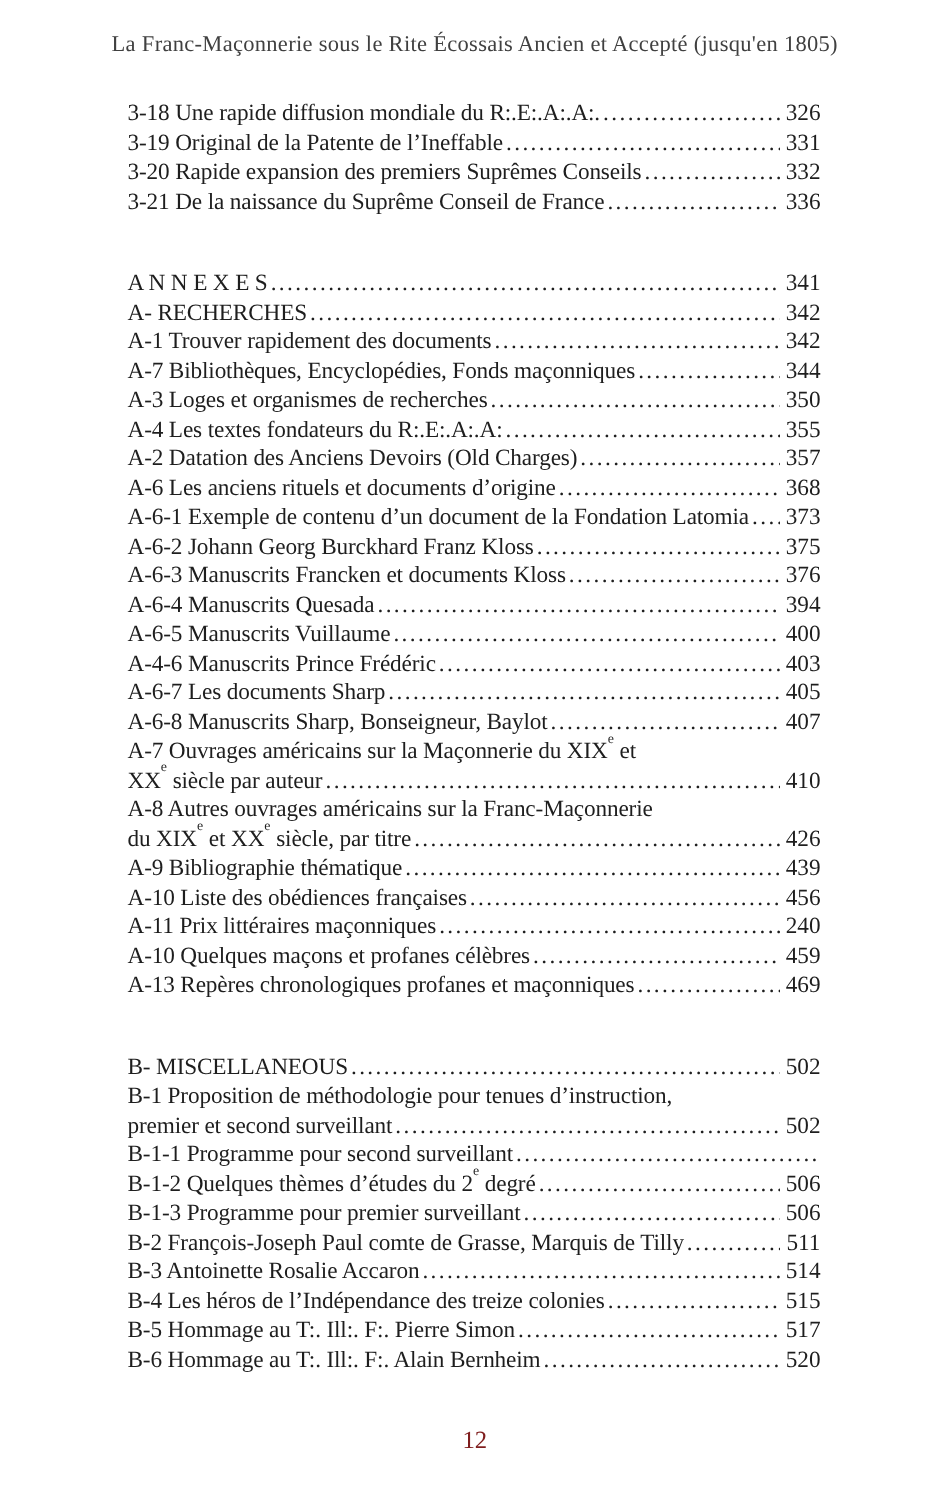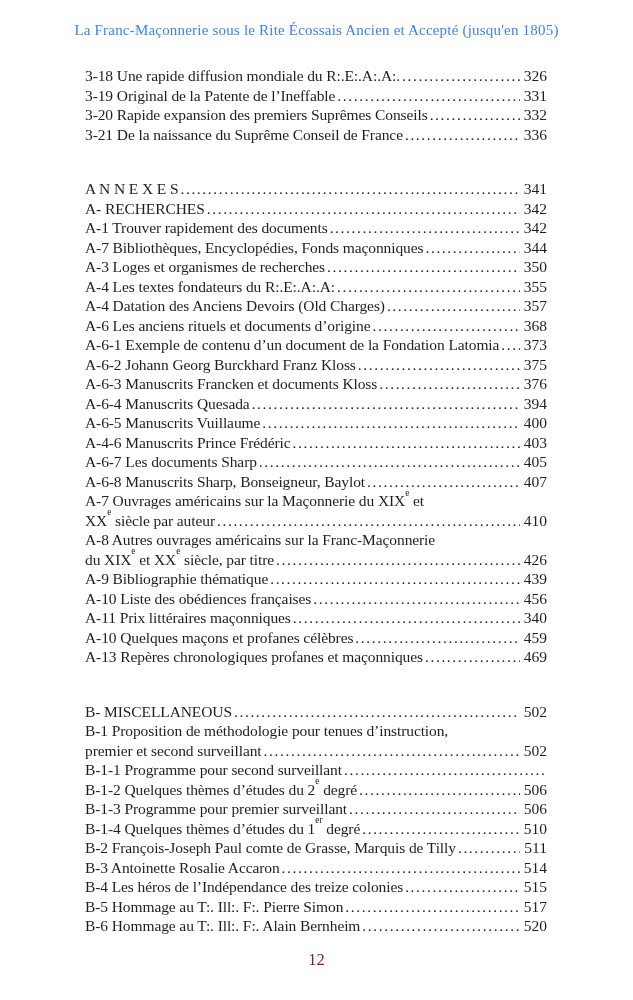--- a/index.html
+++ b/index.html
@@ -13,21 +13,21 @@
     color: #1e1e1e;
   }
   .running-header {
     position: absolute;
     top: 22px;
     left: 0;
     right: 0;
     text-align: center;
     font-size: 15px;
     letter-spacing: 0.2px;
-    color: #3b82f6;
+    color: #404040;
   }
   .toc {
     position: absolute;
     top: 66px;
     left: 85px;
     width: 462px;
   }
   .toc-section + .toc-section { margin-top: 35px; }
   .toc-line {
     display: flex;
@@ -120,21 +120,21 @@
     <span class="toc-label">A-3 Loges et organismes de recherches</span>
     <span class="toc-dots"></span>
     <span class="toc-page">350</span>
   </div>
         <div class="toc-line">
     <span class="toc-label">A-4 Les textes fondateurs du R:.E:.A:.A:</span>
     <span class="toc-dots"></span>
     <span class="toc-page">355</span>
   </div>
         <div class="toc-line">
-    <span class="toc-label">A-4 Datation des Anciens Devoirs (Old Charges)</span>
+    <span class="toc-label">A-2 Datation des Anciens Devoirs (Old Charges)</span>
     <span class="toc-dots"></span>
     <span class="toc-page">357</span>
   </div>
         <div class="toc-line">
     <span class="toc-label">A-6 Les anciens rituels et documents d’origine</span>
     <span class="toc-dots"></span>
     <span class="toc-page">368</span>
   </div>
         <div class="toc-line">
     <span class="toc-label">A-6-1 Exemple de contenu d’un document de la Fondation Latomia</span>
@@ -202,21 +202,21 @@
     <span class="toc-page">439</span>
   </div>
         <div class="toc-line">
     <span class="toc-label">A-10 Liste des obédiences françaises</span>
     <span class="toc-dots"></span>
     <span class="toc-page">456</span>
   </div>
         <div class="toc-line">
     <span class="toc-label">A-11 Prix littéraires maçonniques</span>
     <span class="toc-dots"></span>
-    <span class="toc-page">340</span>
+    <span class="toc-page">240</span>
   </div>
         <div class="toc-line">
     <span class="toc-label">A-10 Quelques maçons et profanes célèbres</span>
     <span class="toc-dots"></span>
     <span class="toc-page">459</span>
   </div>
         <div class="toc-line">
     <span class="toc-label">A-13 Repères chronologiques profanes et maçonniques</span>
     <span class="toc-dots"></span>
     <span class="toc-page">469</span>
@@ -247,25 +247,20 @@
     <span class="toc-label">B-1-2 Quelques thèmes d’études du 2<sup>e</sup> degré</span>
     <span class="toc-dots"></span>
     <span class="toc-page">506</span>
   </div>
         <div class="toc-line">
     <span class="toc-label">B-1-3 Programme pour premier surveillant</span>
     <span class="toc-dots"></span>
     <span class="toc-page">506</span>
   </div>
         <div class="toc-line">
-    <span class="toc-label">B-1-4 Quelques thèmes d’études du 1<sup>er</sup> degré</span>
-    <span class="toc-dots"></span>
-    <span class="toc-page">510</span>
-  </div>
-        <div class="toc-line">
     <span class="toc-label">B-2 François-Joseph Paul comte de Grasse, Marquis de Tilly</span>
     <span class="toc-dots"></span>
     <span class="toc-page">511</span>
   </div>
         <div class="toc-line">
     <span class="toc-label">B-3 Antoinette Rosalie Accaron</span>
     <span class="toc-dots"></span>
     <span class="toc-page">514</span>
   </div>
         <div class="toc-line">

